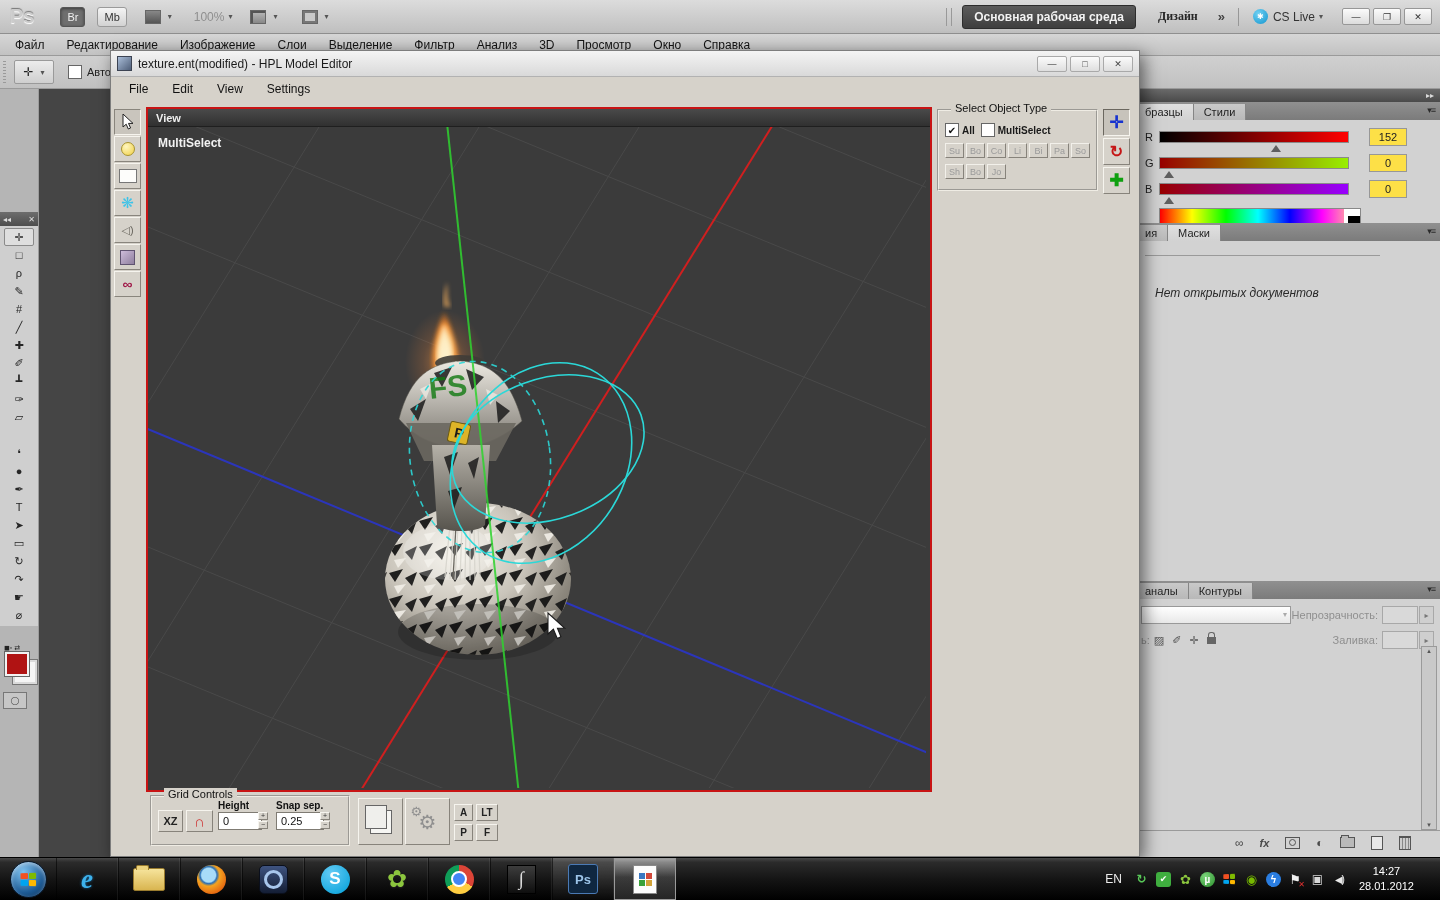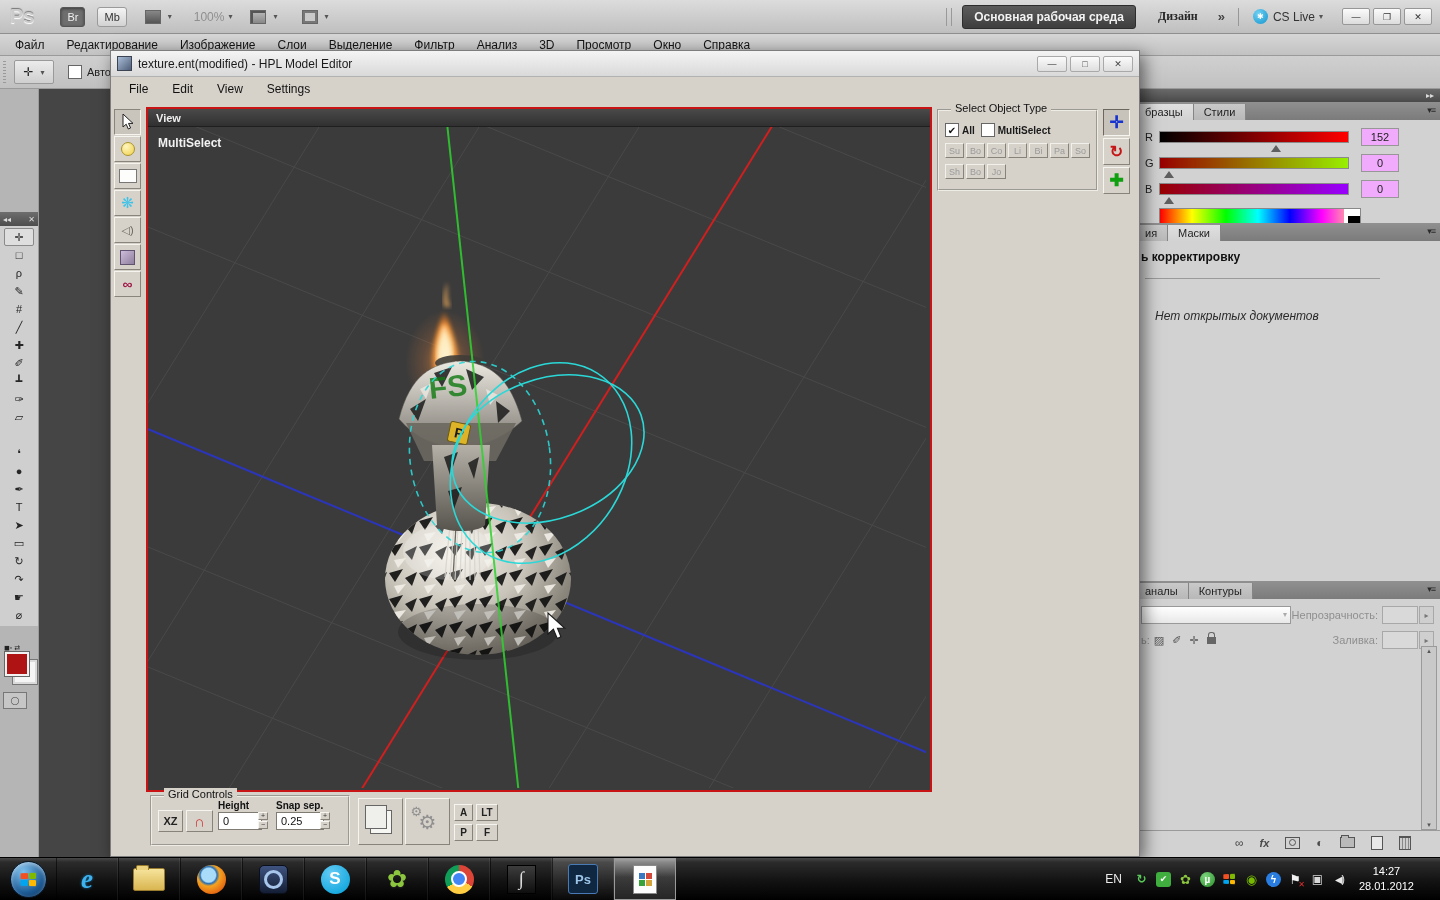--- a/index.html
+++ b/index.html
@@ -61,22 +61,22 @@
   border-right:1px solid #858585;display:flex;align-items:center}
 .tab.active{background:linear-gradient(#e0e0e0,#d2d2d2)}
 .pmenu{position:absolute;right:5px;top:3px;color:#2a2a2a;font-size:9px;letter-spacing:-1px}
 .srow{display:flex;align-items:center;padding:0 0 0 10px;margin-top:8px}
 .slab{width:14px;font-size:11px;color:#222}
 .sbar{position:relative;width:188px;height:10px;border:1px solid #8a8a8a}
 .sb-r{background:linear-gradient(to right,#000,#f00)}
 .sb-g{background:linear-gradient(to right,#980000,#98f000)}
 .sb-b{background:linear-gradient(to right,#980000,#9800ff)}
 .thumb{position:absolute;bottom:-10px;width:0;height:0;border:5px solid transparent;border-bottom:7px solid #5f5f5f}
-.sval{width:36px;height:16px;border:1px solid #979797;background:#f0abfc;font-size:11px;display:flex;align-items:center;
-  justify-content:center;margin-left:12px;color:#222}
+.sval{width:36px;height:16px;border:1px solid #979797;background:#fde047;font-size:11px;display:flex;align-items:center;
+  justify-content:center;margin-left:20px;color:#222}
 .spectrum{position:relative;width:200px;height:15px;margin:10px 0 0 24px;border:1px solid #888;
   background:linear-gradient(to right,#f00 0%,#ff0 16%,#0f0 33%,#0ff 49%,#00f 65%,#f0f 81%,#ff8ab0 92%,#fff 92%)}
 .spec-bk{position:absolute;right:0;bottom:0;width:12px;height:8px;background:#000}
 .adj-head{font-weight:bold;font-size:12px;color:#111;padding:9px 0 0 6px}
 .adj-hr{border-top:1px solid #9a9a9a;margin:14px 60px 0 10px}
 .adj-empty{font-style:italic;font-size:12px;color:#2a2a2a;margin:30px 0 0 20px}
 .ch-row{display:flex;align-items:center;padding:7px 6px 0 6px}
 .blendbox{width:148px;height:16px;background:linear-gradient(#fff,#e8e8e8);border:1px solid #999;position:relative}
 .blendbox span{position:absolute;right:3px;top:3px;font-size:8px;color:#aaa}
 .graylab{font-size:11px;color:#8f8f8f;margin-left:auto}
@@ -402,21 +402,20 @@
           <span class="spec-bk"></span>
         </div>
     </div>
 
     <div class="panel" style="top:134px;height:428px">
       <div class="tabstrip">
         <div class="tab">ия</div>
         <div class="tab active">Маски</div>
         <span class="pmenu">▾≡</span>
       </div>
-      <div class="adj-head">ь корректировку</div>
       <div class="adj-hr"></div>
       <div class="adj-empty">Нет открытых документов</div>
     </div>
 
     <div class="panel" style="top:492px;height:276px">
       <div class="tabstrip">
         <div class="tab">аналы</div>
         <div class="tab">Контуры</div>
         <span class="pmenu">▾≡</span>
       </div>

